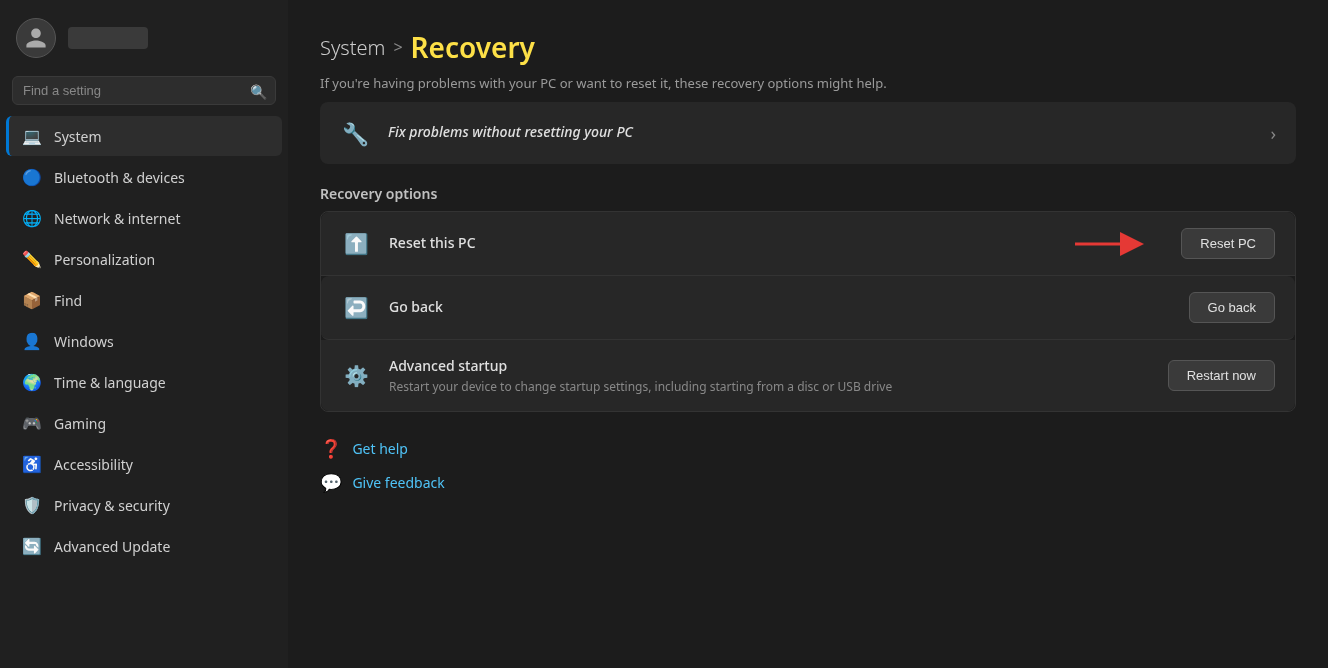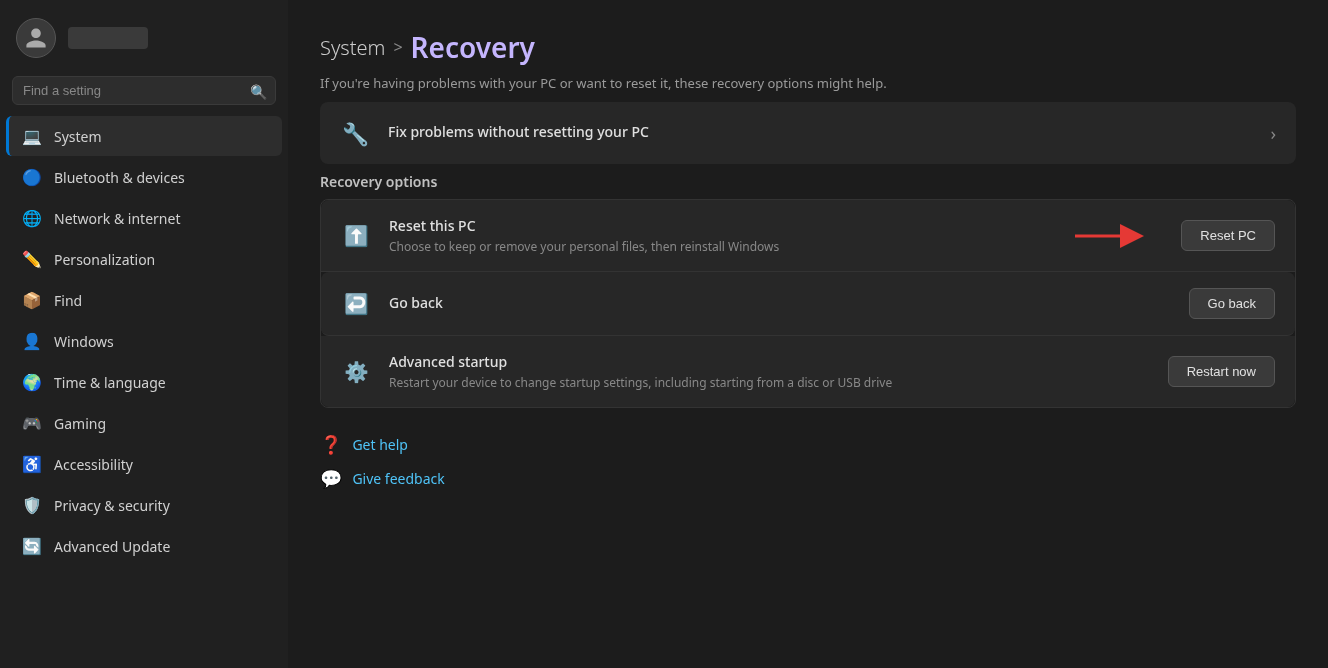--- a/index.html
+++ b/index.html
@@ -155,21 +155,21 @@
     }
 
     .breadcrumb .separator {
       color: #888;
       font-size: 16px;
     }
 
     .breadcrumb .current {
       font-size: 28px;
       font-weight: 600;
-      color: #c4b5fd;
+      color: #fde047;
     }
 
     .page-subtitle {
       font-size: 13px;
       color: #9a9a9a;
       margin-bottom: 10px;
     }
 
     
     .card {
@@ -186,20 +186,21 @@
     .card-icon {
       font-size: 22px;
       color: #bbb;
       width: 32px;
       text-align: center;
       flex-shrink: 0;
     }
 
     .card-content {
       flex: 1;
+      font-style: italic;
     }
 
     .card-title {
       font-size: 14px;
       font-weight: 500;
       color: #e0e0e0;
       margin-bottom: 3px;
     }
 
     .card-desc {
@@ -209,21 +210,21 @@
 
     .card-chevron {
       color: #888;
       font-size: 18px;
     }
 
     .section-label {
       font-size: 14px;
       font-weight: 600;
       color: #c0c0c0;
-      margin: 8px 0 8px 0;
+      margin: 20px 0 8px 0;
     }
 
     .recovery-card {
       background: #272727;
       border-radius: 8px;
       display: flex;
       align-items: center;
       padding: 16px 20px;
       gap: 16px;
       border-bottom: 1px solid #333;
@@ -374,21 +375,20 @@
   </div>
 
   <div class="section-label">Recovery options</div>
 
   <div class="recovery-group">
 
   <div class="recovery-card" style="border-radius: 8px 8px 0px 0px;">
     <div class="card-icon" style="font-size:20px;">⬆️</div>
     <div class="recovery-card-content">
       <div class="card-title">Reset this PC</div>
-      <div class="card-desc">Choose to keep or remove your personal files, then reinstall Windows</div>
     </div>
 
       <div class="arrow-indicator">
         <svg width="80" height="28" viewBox="0 0 80 28" fill="none" xmlns="http://www.w3.org/2000/svg">
           <defs>
             <marker id="arrowhead" markerWidth="8" markerHeight="8" refX="6" refY="4" orient="auto">
               <polygon points="0 0, 8 4, 0 8" fill="#e53935"></polygon>
             </marker>
           </defs>
           <line x1="2" y1="14" x2="65" y2="14" stroke="#e53935" stroke-width="3" marker-end="url(#arrowhead)"></line>

